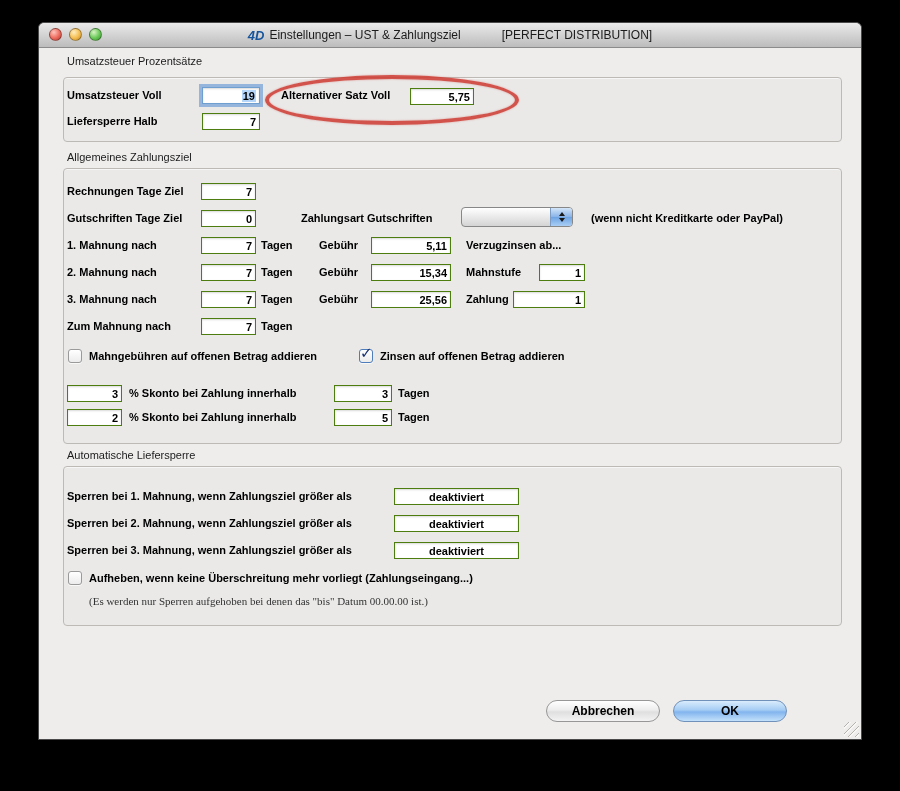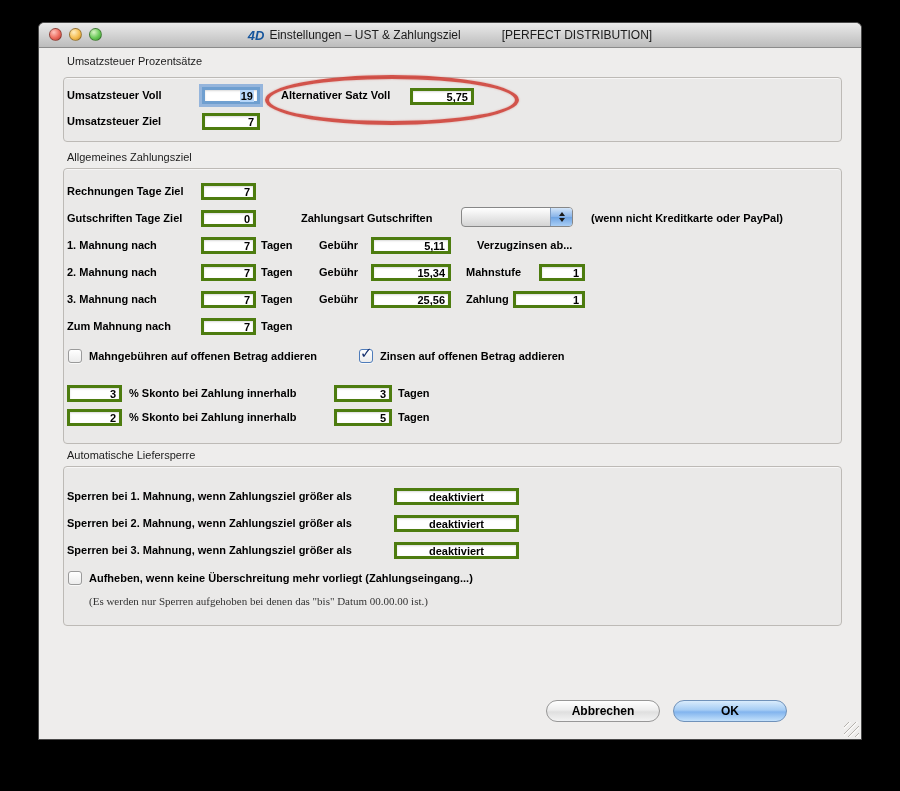--- a/index.html
+++ b/index.html
@@ -32,21 +32,21 @@
   .titlesuffix{margin-left:36px;}
   .grouplabel{position:absolute;font-size:11px;color:#1c1c1c;white-space:nowrap;}
   .groupbox{
     position:absolute;border:1px solid #bdbab6;border-radius:4px;
     background:rgba(0,0,0,0.015);box-sizing:border-box;
     box-shadow:inset 0 1px 0 rgba(255,255,255,.6);
   }
   .label{position:absolute;font-size:11px;font-weight:bold;color:#000;white-space:nowrap;}
   .note{position:absolute;font-size:11px;color:#333;white-space:nowrap;font-family:Liberation Serif, serif;}
   .field{
-    position:absolute;height:17px;background:#fff;border:3px solid #4d7c0f;
+    position:absolute;height:17px;background:#fff;border:1px solid #4d7c0f;
     box-sizing:border-box;display:flex;align-items:center;justify-content:flex-end;
     padding:0 3px;font-size:11px;font-weight:bold;color:#000;
     box-shadow:inset 0 1px 2px rgba(0,0,0,.15);
   }
   .field.center{justify-content:center;}
   .field.focused{
     border-color:#6f9fd0;
     box-shadow:0 0 0 3px rgba(127,168,216,.8), inset 0 1px 2px rgba(0,0,0,.15);
   }
   .sel{background:#b6d6f9;padding:0 1px;}
@@ -112,21 +112,21 @@
   <div class="label" style="left:28px;top:66px;">Umsatzsteuer Voll</div>
   <div class="field focused" style="left:163px;top:64px;width:58px;">
     <span class="sel">19</span>
   </div>
 
   <div class="label" style="left:242px;top:66px;">Alternativer Satz Voll</div>
   <div class="field" style="left:371px;top:65px;width:64px;">5,75</div>
 
   <div class="ellipse" style="left:226px;top:52px;width:246px;height:42px;"></div>
 
-  <div class="label" style="left:28px;top:92px;">Umsatzsteuer Ziel</div>
+  <div class="label" style="left:28px;top:92px;">Liefersperre Halb</div>
   <div class="field" style="left:163px;top:90px;width:58px;">7</div>
 
   <div class="grouplabel" style="left:28px;top:128px;">Allgemeines Zahlungsziel</div>
   <div class="groupbox" style="left:24px;top:145px;width:779px;height:276px;"></div>
 
   <div class="label" style="left:28px;top:162px;">Rechnungen Tage Ziel</div>
   <div class="field" style="left:162px;top:160px;width:55px;">7</div>
 
   <div class="label" style="left:28px;top:189px;">Gutschriften Tage Ziel</div>
   <div class="field" style="left:162px;top:187px;width:55px;">0</div>
@@ -138,21 +138,21 @@
         <span class="tri down"></span>
     </span>
   </div>
   <div class="label" style="left:552px;top:189px;">(wenn nicht Kreditkarte oder PayPal)</div>
 
   <div class="label" style="left:28px;top:216px;">1. Mahnung nach</div>
   <div class="field" style="left:162px;top:214px;width:55px;">7</div>
   <div class="label" style="left:222px;top:216px;">Tagen</div>
   <div class="label" style="left:280px;top:216px;">Gebühr</div>
   <div class="field" style="left:332px;top:214px;width:80px;">5,11</div>
-  <div class="label" style="left:438px;top:216px;">Verzugzinsen ab...</div>
+  <div class="label" style="left:427px;top:216px;">Verzugzinsen ab...</div>
 
   <div class="label" style="left:28px;top:243px;">2. Mahnung nach</div>
   <div class="field" style="left:162px;top:241px;width:55px;">7</div>
   <div class="label" style="left:222px;top:243px;">Tagen</div>
   <div class="label" style="left:280px;top:243px;">Gebühr</div>
   <div class="field" style="left:332px;top:241px;width:80px;">15,34</div>
   <div class="label" style="left:427px;top:243px;">Mahnstufe</div>
   <div class="field" style="left:500px;top:241px;width:46px;">1</div>
 
   <div class="label" style="left:28px;top:270px;">3. Mahnung nach</div>

